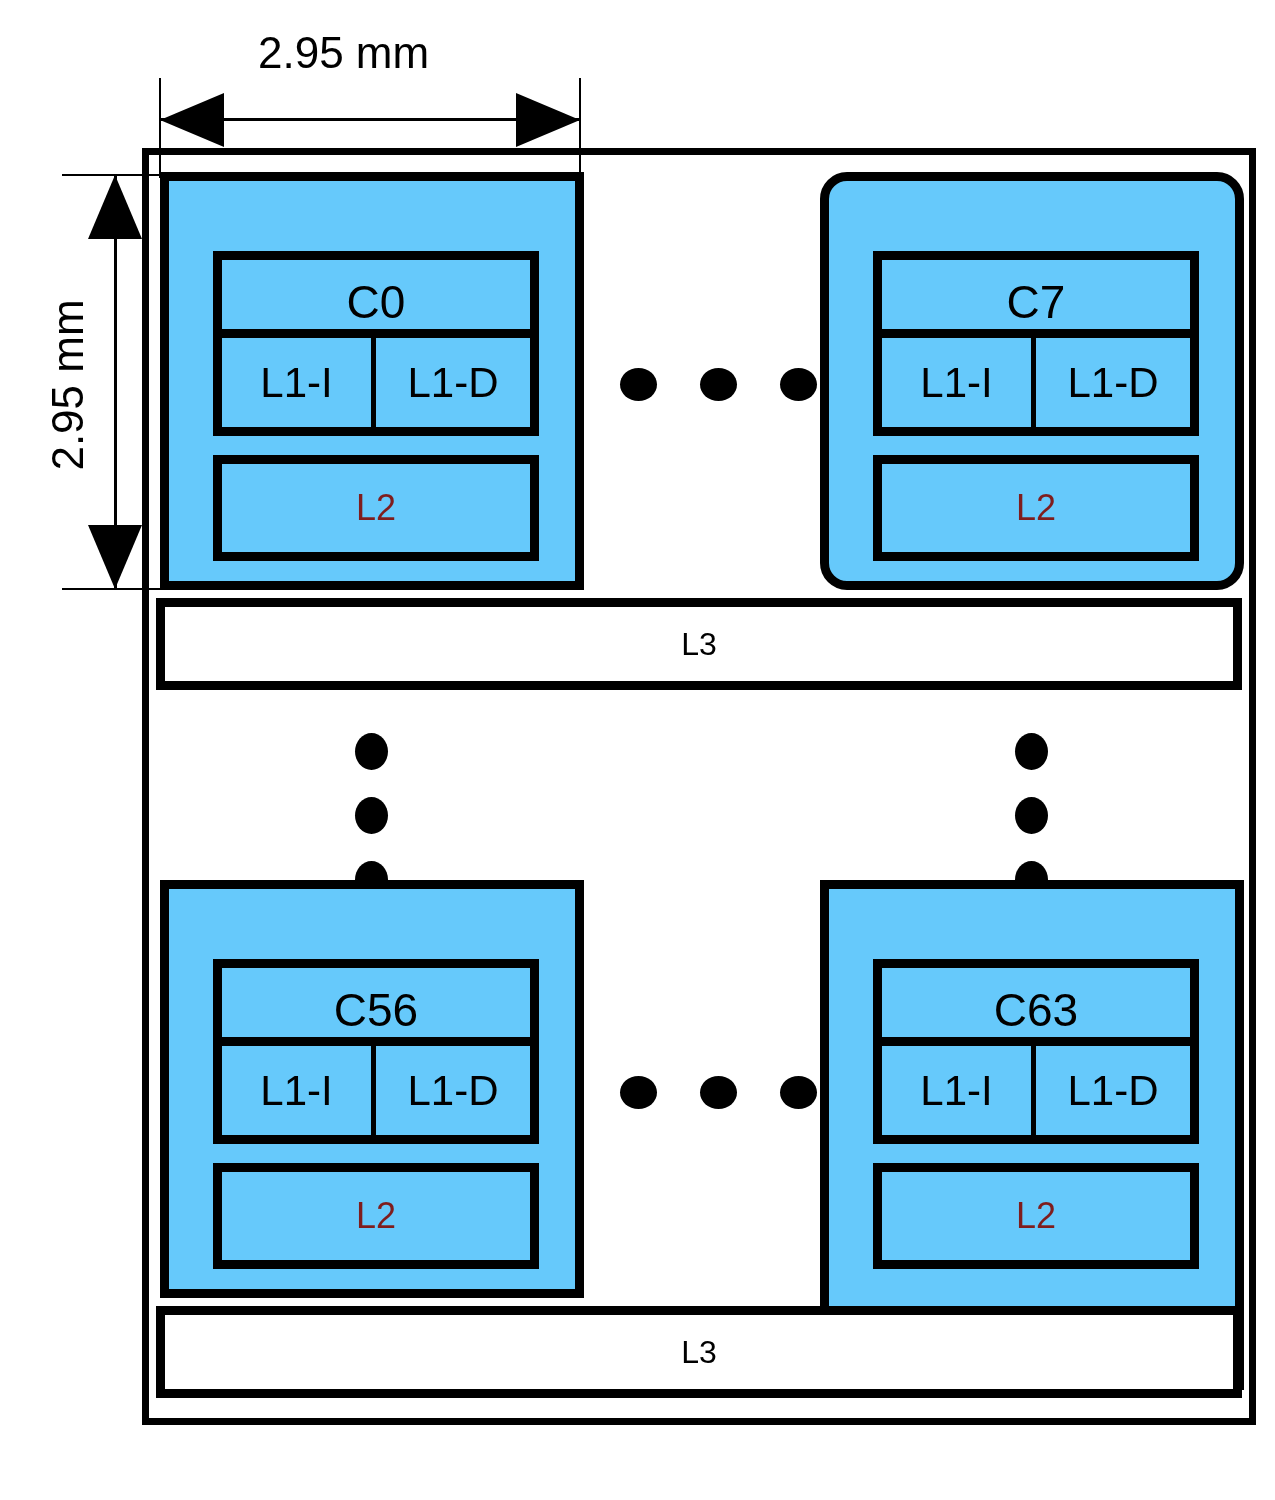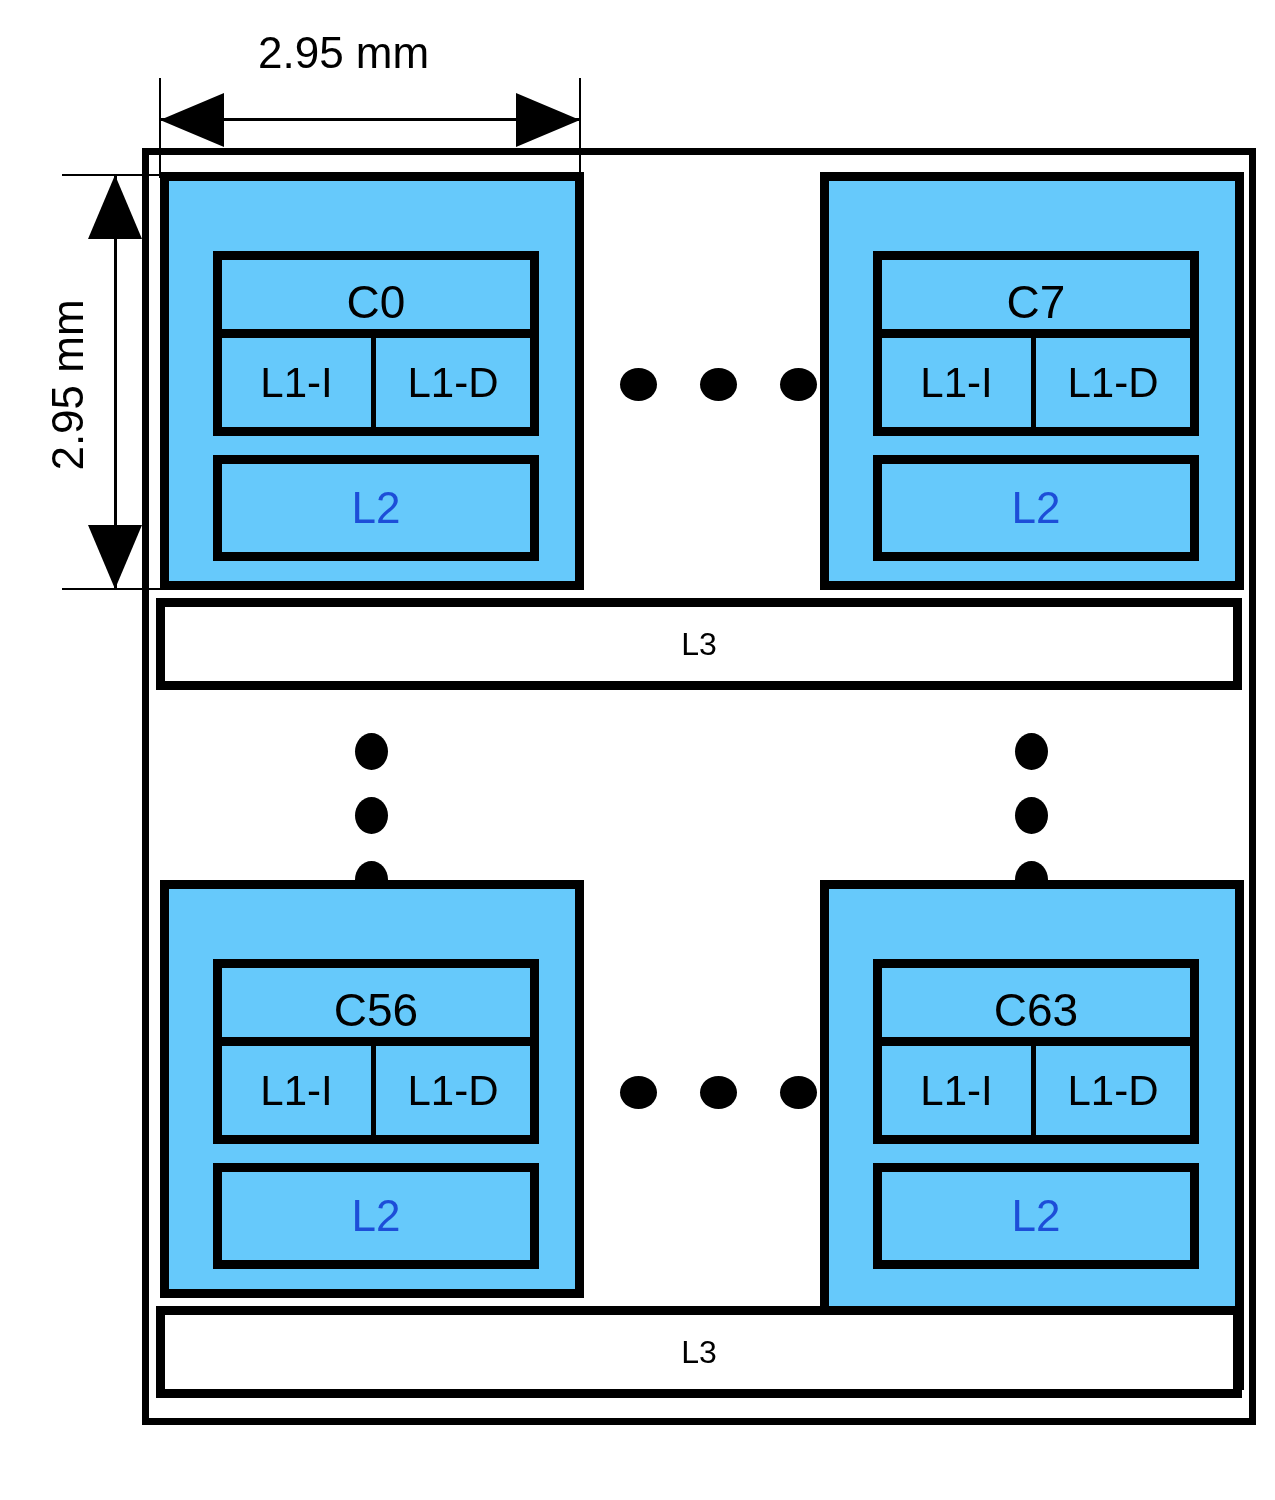--- a/index.html
+++ b/index.html
@@ -91,21 +91,21 @@
 
   
   .core-tile {
     position: absolute;
     background: #66c9fb;
     border: 9px solid #000;
     box-sizing: border-box;
     padding: 0;
   }
   .tile-tl { left: 160px; top: 172px;  width: 424px; height: 418px; }
-  .tile-tr { left: 820px; top: 172px;  width: 424px; height: 418px; }
+  .tile-tr { left: 820px; top: 172px;  width: 424px; height: 418px; border-radius: 27px; }
   .tile-bl { left: 160px; top: 880px;  width: 424px; height: 418px; }
   .tile-br { left: 820px; top: 880px;  width: 424px; height: 510px; }
 
   .core-box {
     position: absolute;
     left: 44px;
     top: 28px;
     width: 326px;
     height: 102px;
     border: 9px solid #000;
@@ -155,23 +155,23 @@
     width: 326px;
     height: 106px;
     border: 9px solid #000;
     box-sizing: border-box;
     background: #66c9fb;
     display: flex;
     align-items: center;
     justify-content: center;
   }
   .l2-box span {
-    font-size: 44px;
-    line-height: 1;
-    color: #1d4ed8;
+    font-size: 36px;
+    line-height: 1;
+    color: #7f1d1d;
   }
 
   
   .l3-bar {
     position: absolute;
     left: 156px;
     width: 1086px;
     height: 92px;
     border: 9px solid #000;
     box-sizing: border-box;

